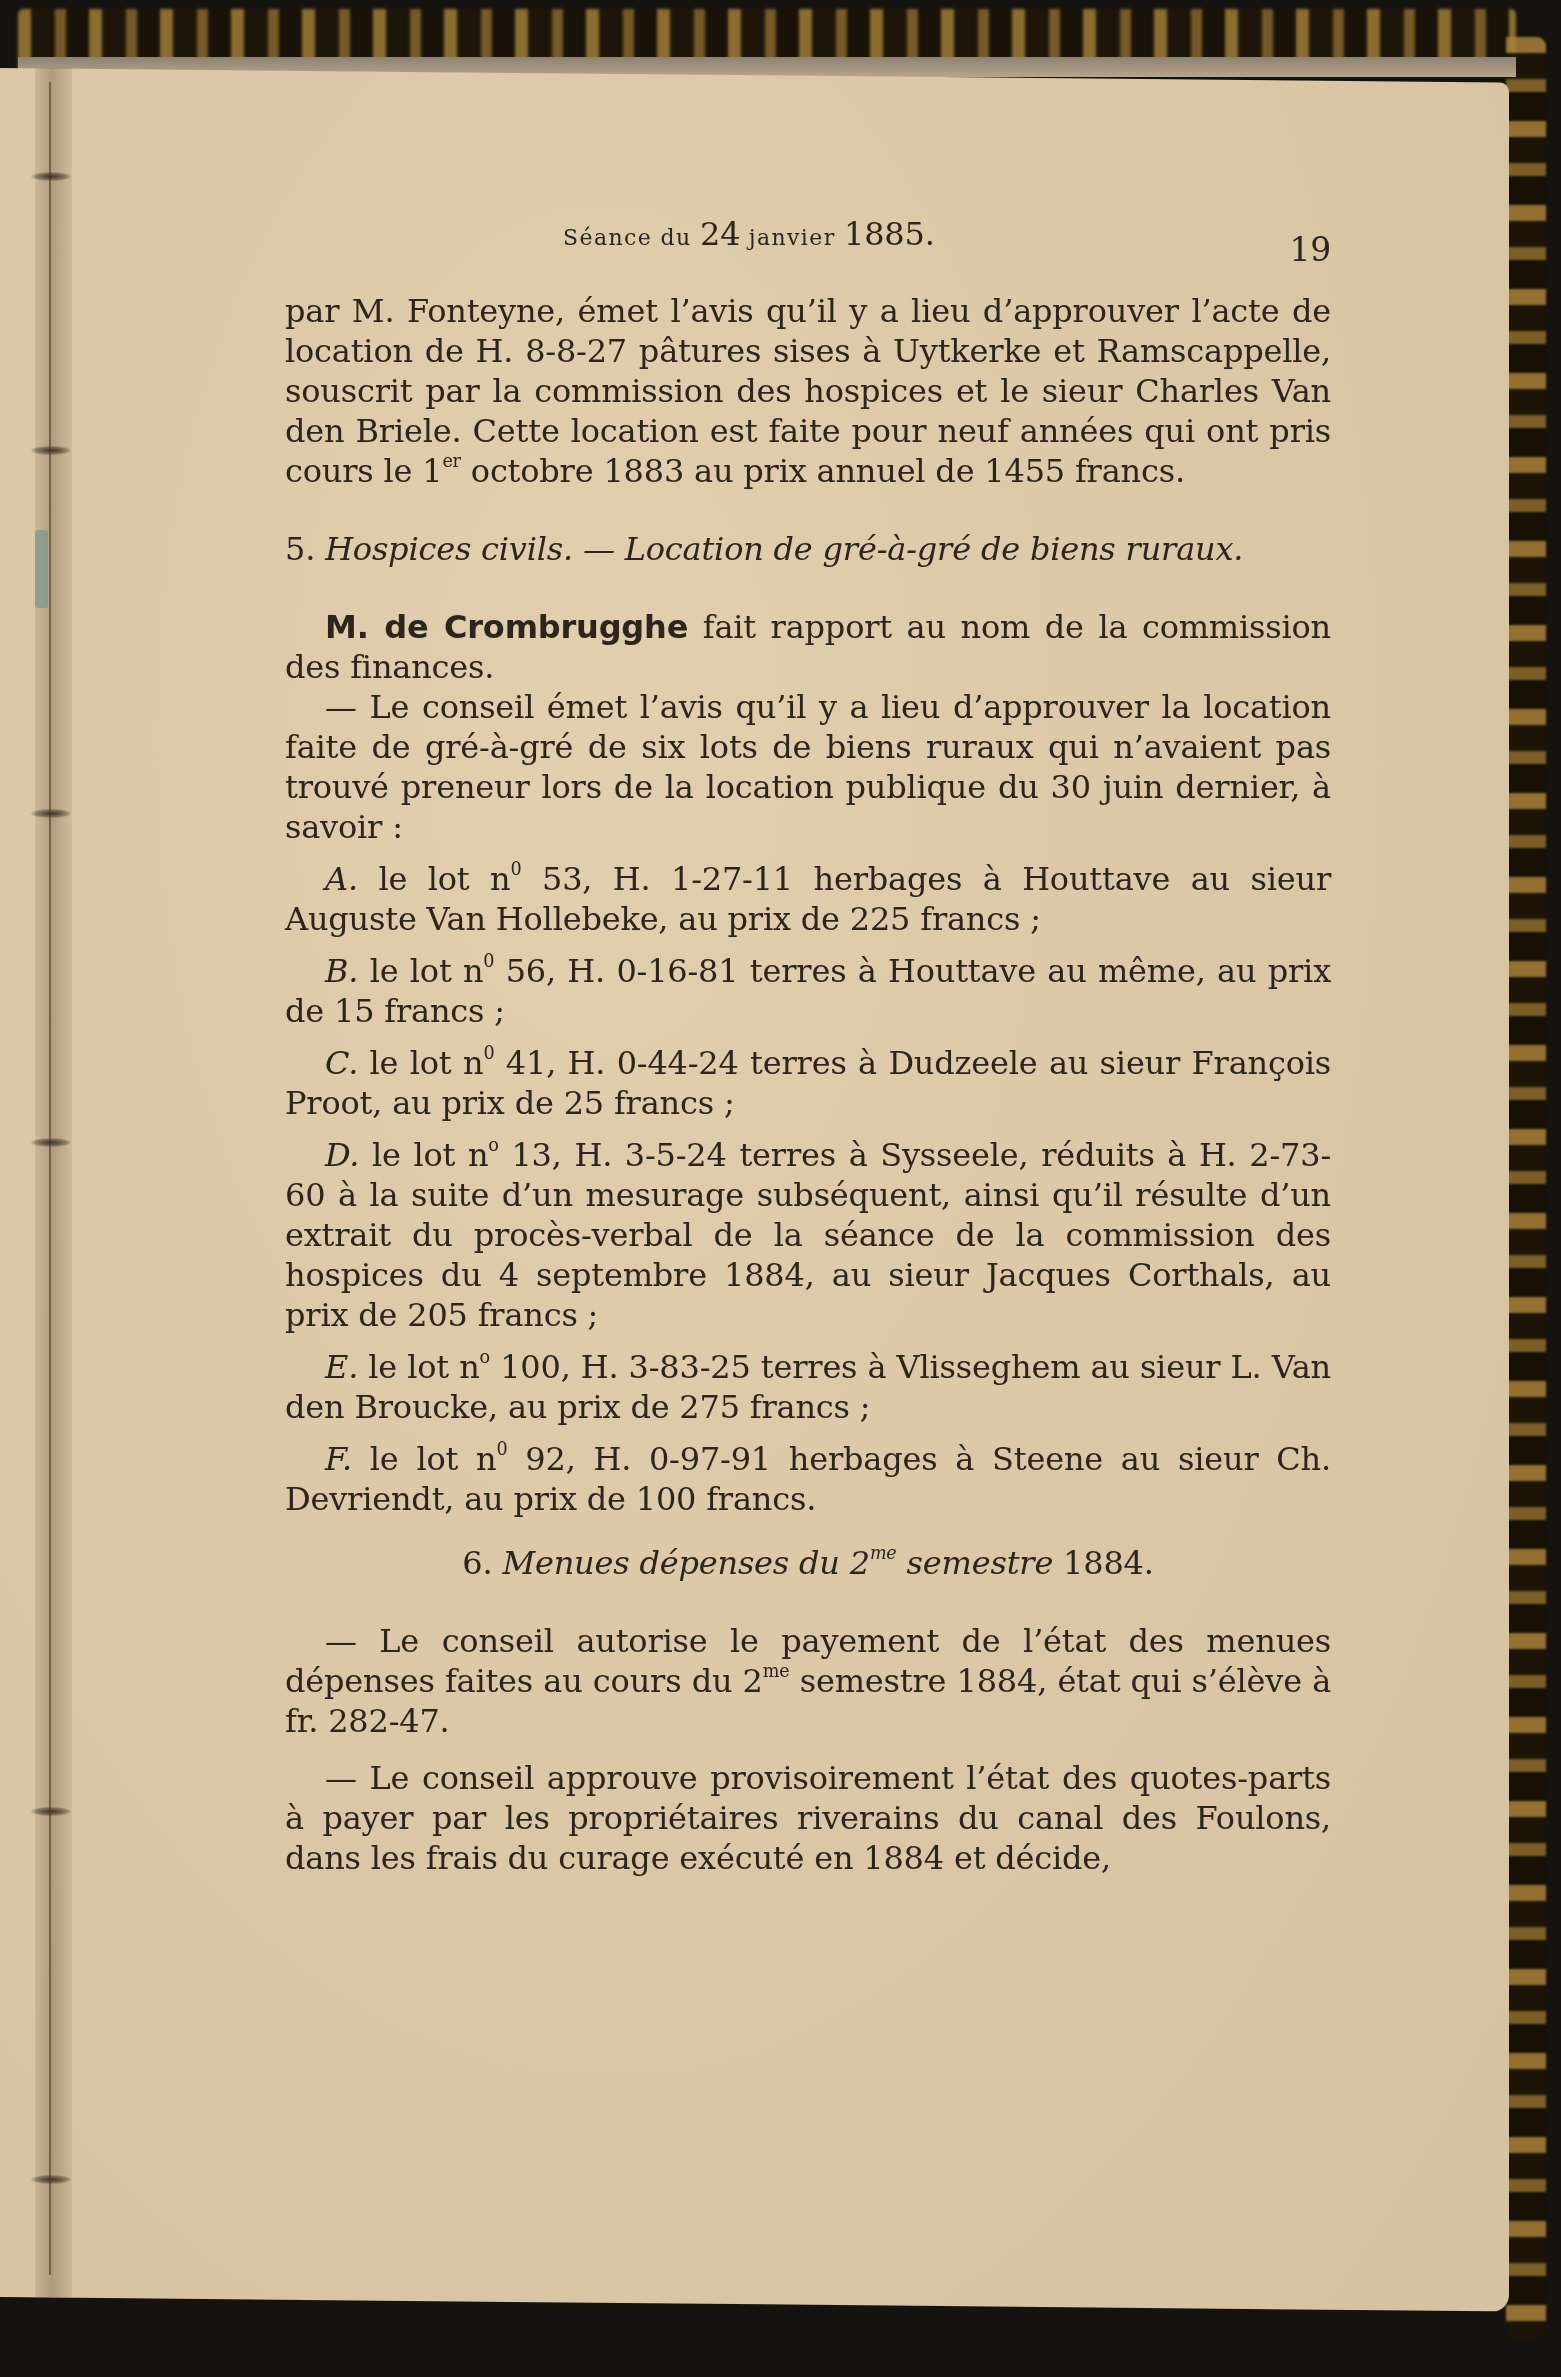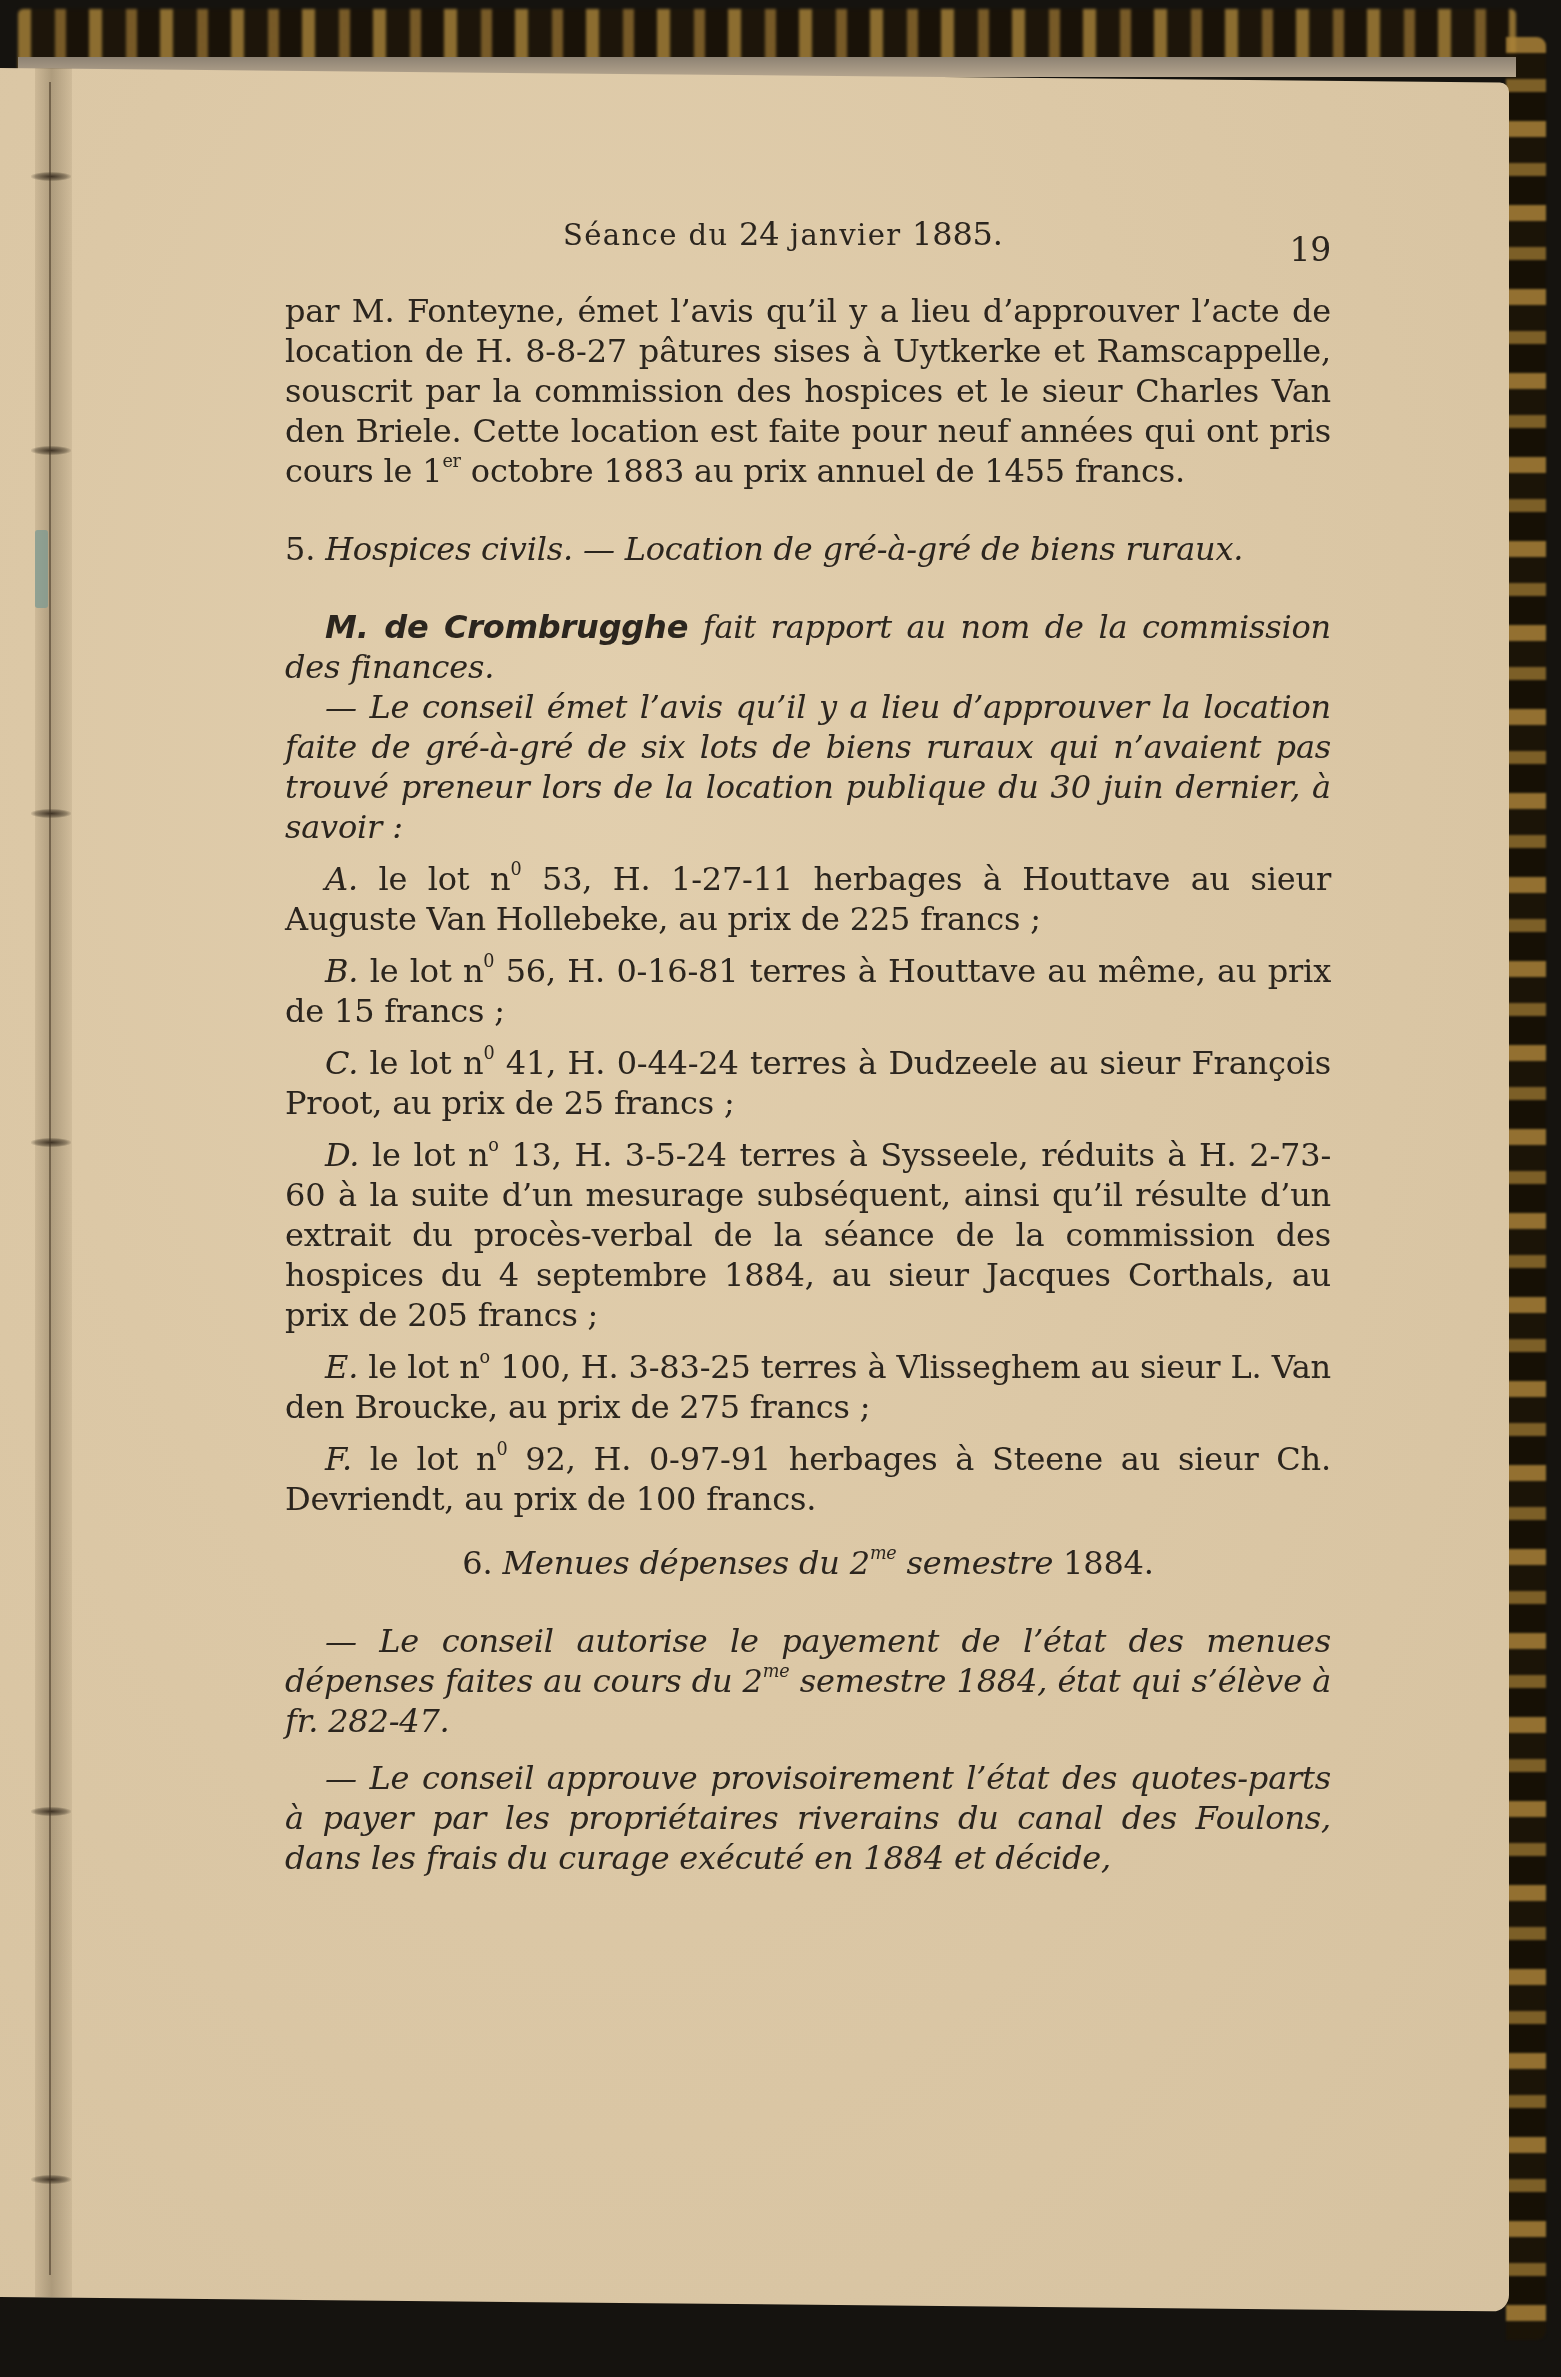--- a/index.html
+++ b/index.html
@@ -65,26 +65,26 @@
     line-height: 40px;
     letter-spacing: -0.2px;
   }
   .running-head {
     position: relative; height: 55px; margin-bottom: 22px;
   }
   .running-head .title {
     position: absolute; left: 278px; top: 0;
     font-size: 32px;
   }
-  .running-head .sc { font-size: 29px; letter-spacing: 1.4px; }
+  .running-head .sc { font-size: 22px; letter-spacing: 1.4px; }
   .running-head .folio {
     position: absolute; right: 0; top: 16px; font-size: 33px;
   }
   p { margin: 0; text-align: justify; text-align-last: left; }
-  .indent { text-indent: 40px; font-style: italic; }
+  .indent { text-indent: 40px; }
   .section-head {
     margin: 38px 0 38px 0; font-style: italic; text-align: right;
   }
   .section-head .num { font-style: normal; }
   .center { text-align: center; text-align-last: center; margin-top: 8px; }
   .gap { height: 16.4px; }
   .bold { font-weight: bold; font-family: "DejaVu Sans", "Liberation Sans", sans-serif; font-size: 32px; }
   sup { font-size: 0.55em; line-height: 0; vertical-align: 0.85em; }
   .it { font-style: italic; }
   .list-item { text-indent: 40px; margin-top: 12px; }

